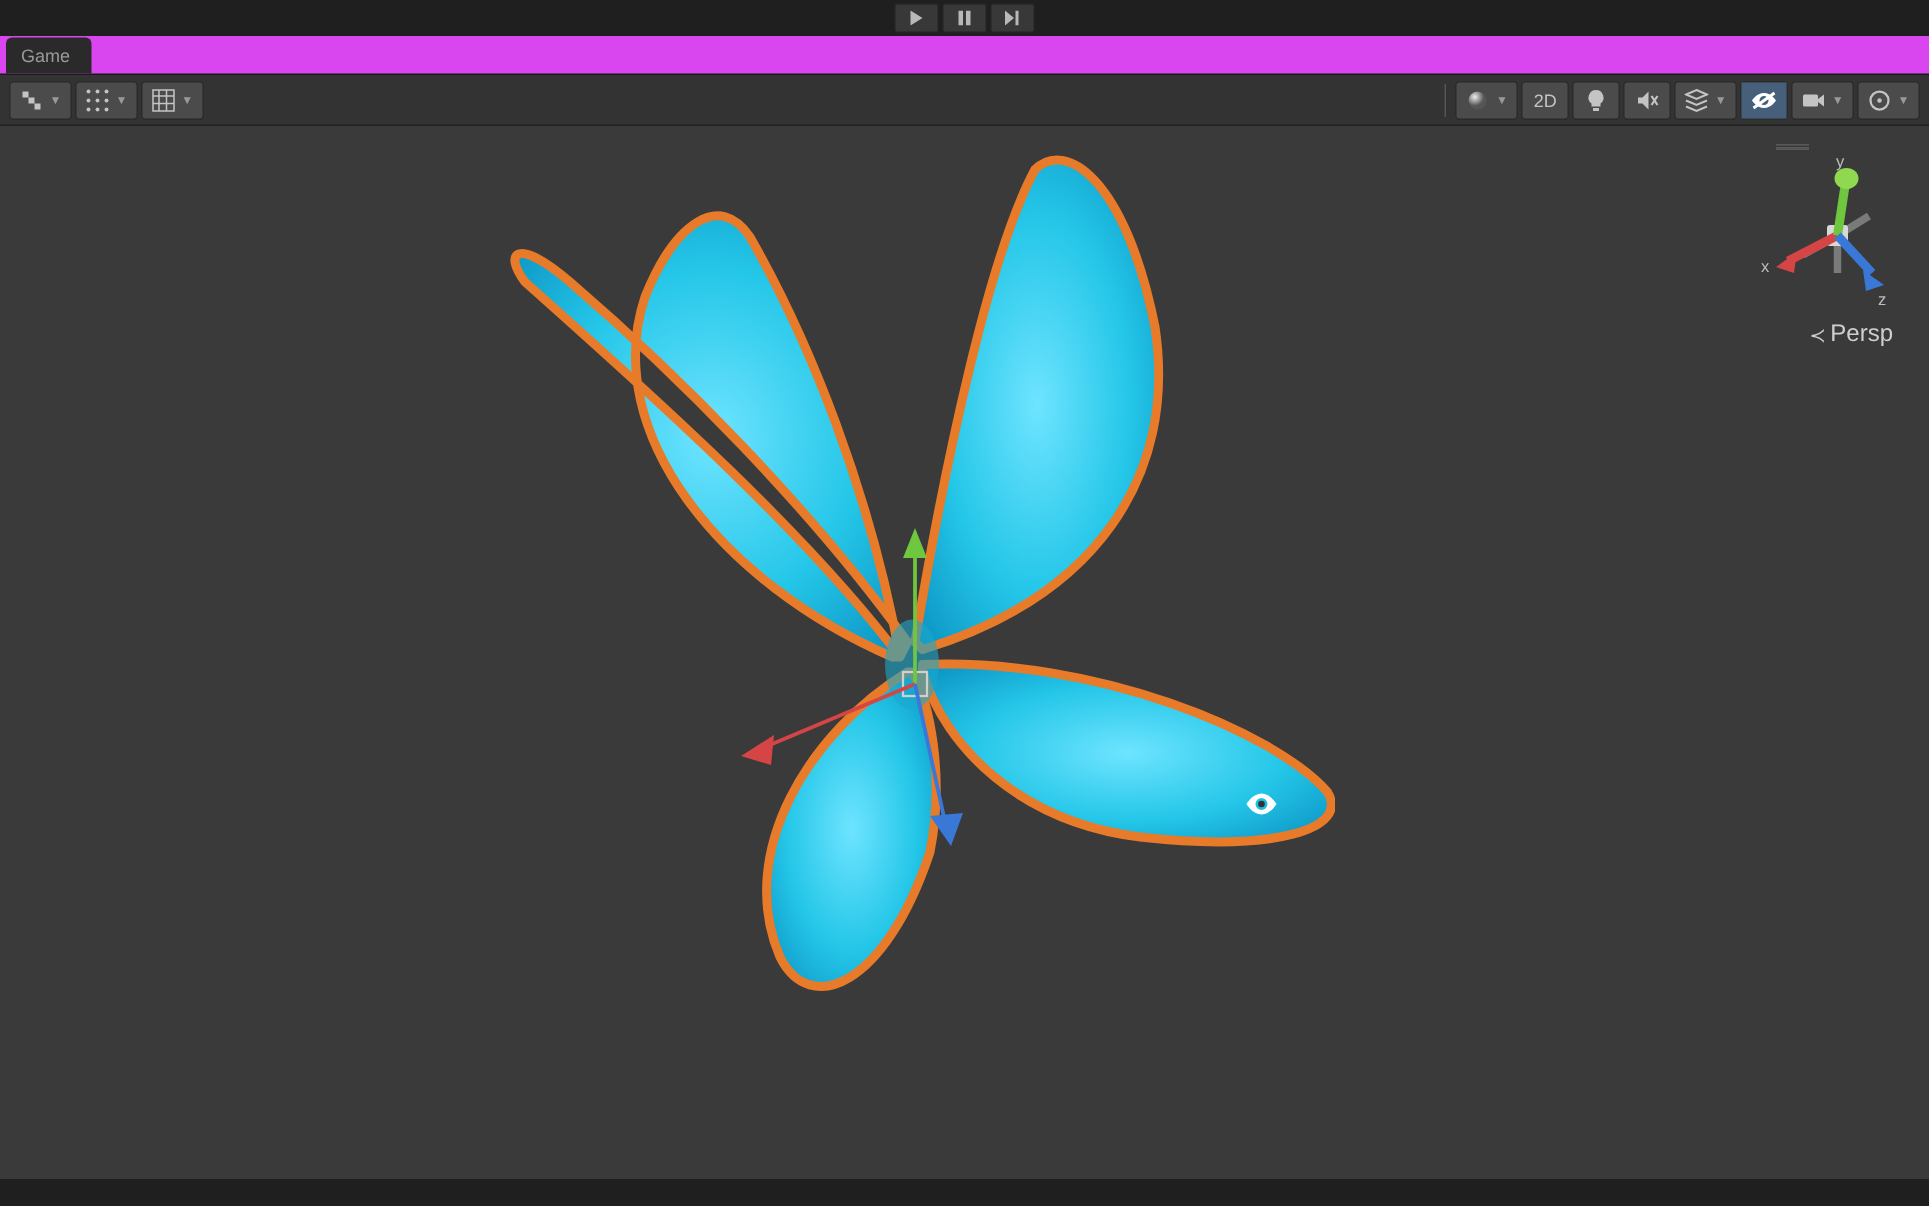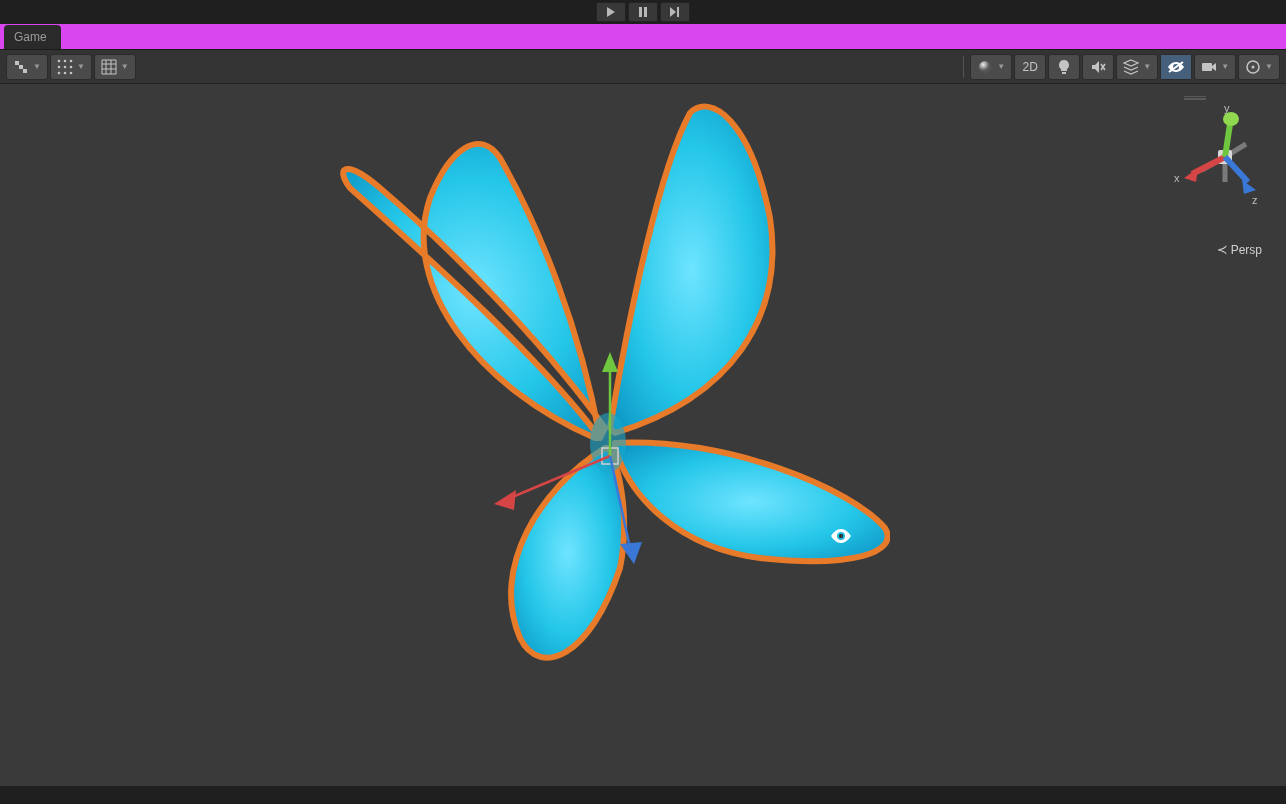--- a/index.html
+++ b/index.html
@@ -65,21 +65,21 @@
   .drag-handle {
     position: absolute; top: 12px; right: 80px; width: 22px; height: 4px;
     display: flex; flex-direction: column; gap: 1px;
   }
   .drag-handle div { height: 1px; background: #5a5a5a; }
 
   
   .orient-gizmo { position: absolute; top: 18px; right: 18px; width: 90px; height: 140px; }
   .orient-gizmo svg { overflow: visible; }
   .orient-label { position: absolute; font-size: 11px; color: #bdbdbd; }
-  .persp { position: absolute; top: 140px; right: 6px; font-size: 12px; color: #cfcfcf; display:flex; align-items:center; gap:3px;}
+  .persp { position: absolute; top: 112px; right: 6px; font-size: 16px; color: #cfcfcf; display:flex; align-items:center; gap:3px;}
   .persp::before { content: "≺"; font-size: 13px; }
 
   
   .scene-center { position: absolute; left: 330px; top: 14px; width: 560px; height: 580px; }
   .butterfly { position: absolute; inset: 0; }
   .scene-gizmo { position: absolute; left: 150px; top: 250px; width: 260px; height: 260px; pointer-events: auto; }
   .eye-icon { position: absolute; left: 500px; top: 430px; }
 
   
   .statusbar { position: absolute; bottom: 0; left: 0; right: 0; height: 18px; background: #1f1f1f; }

